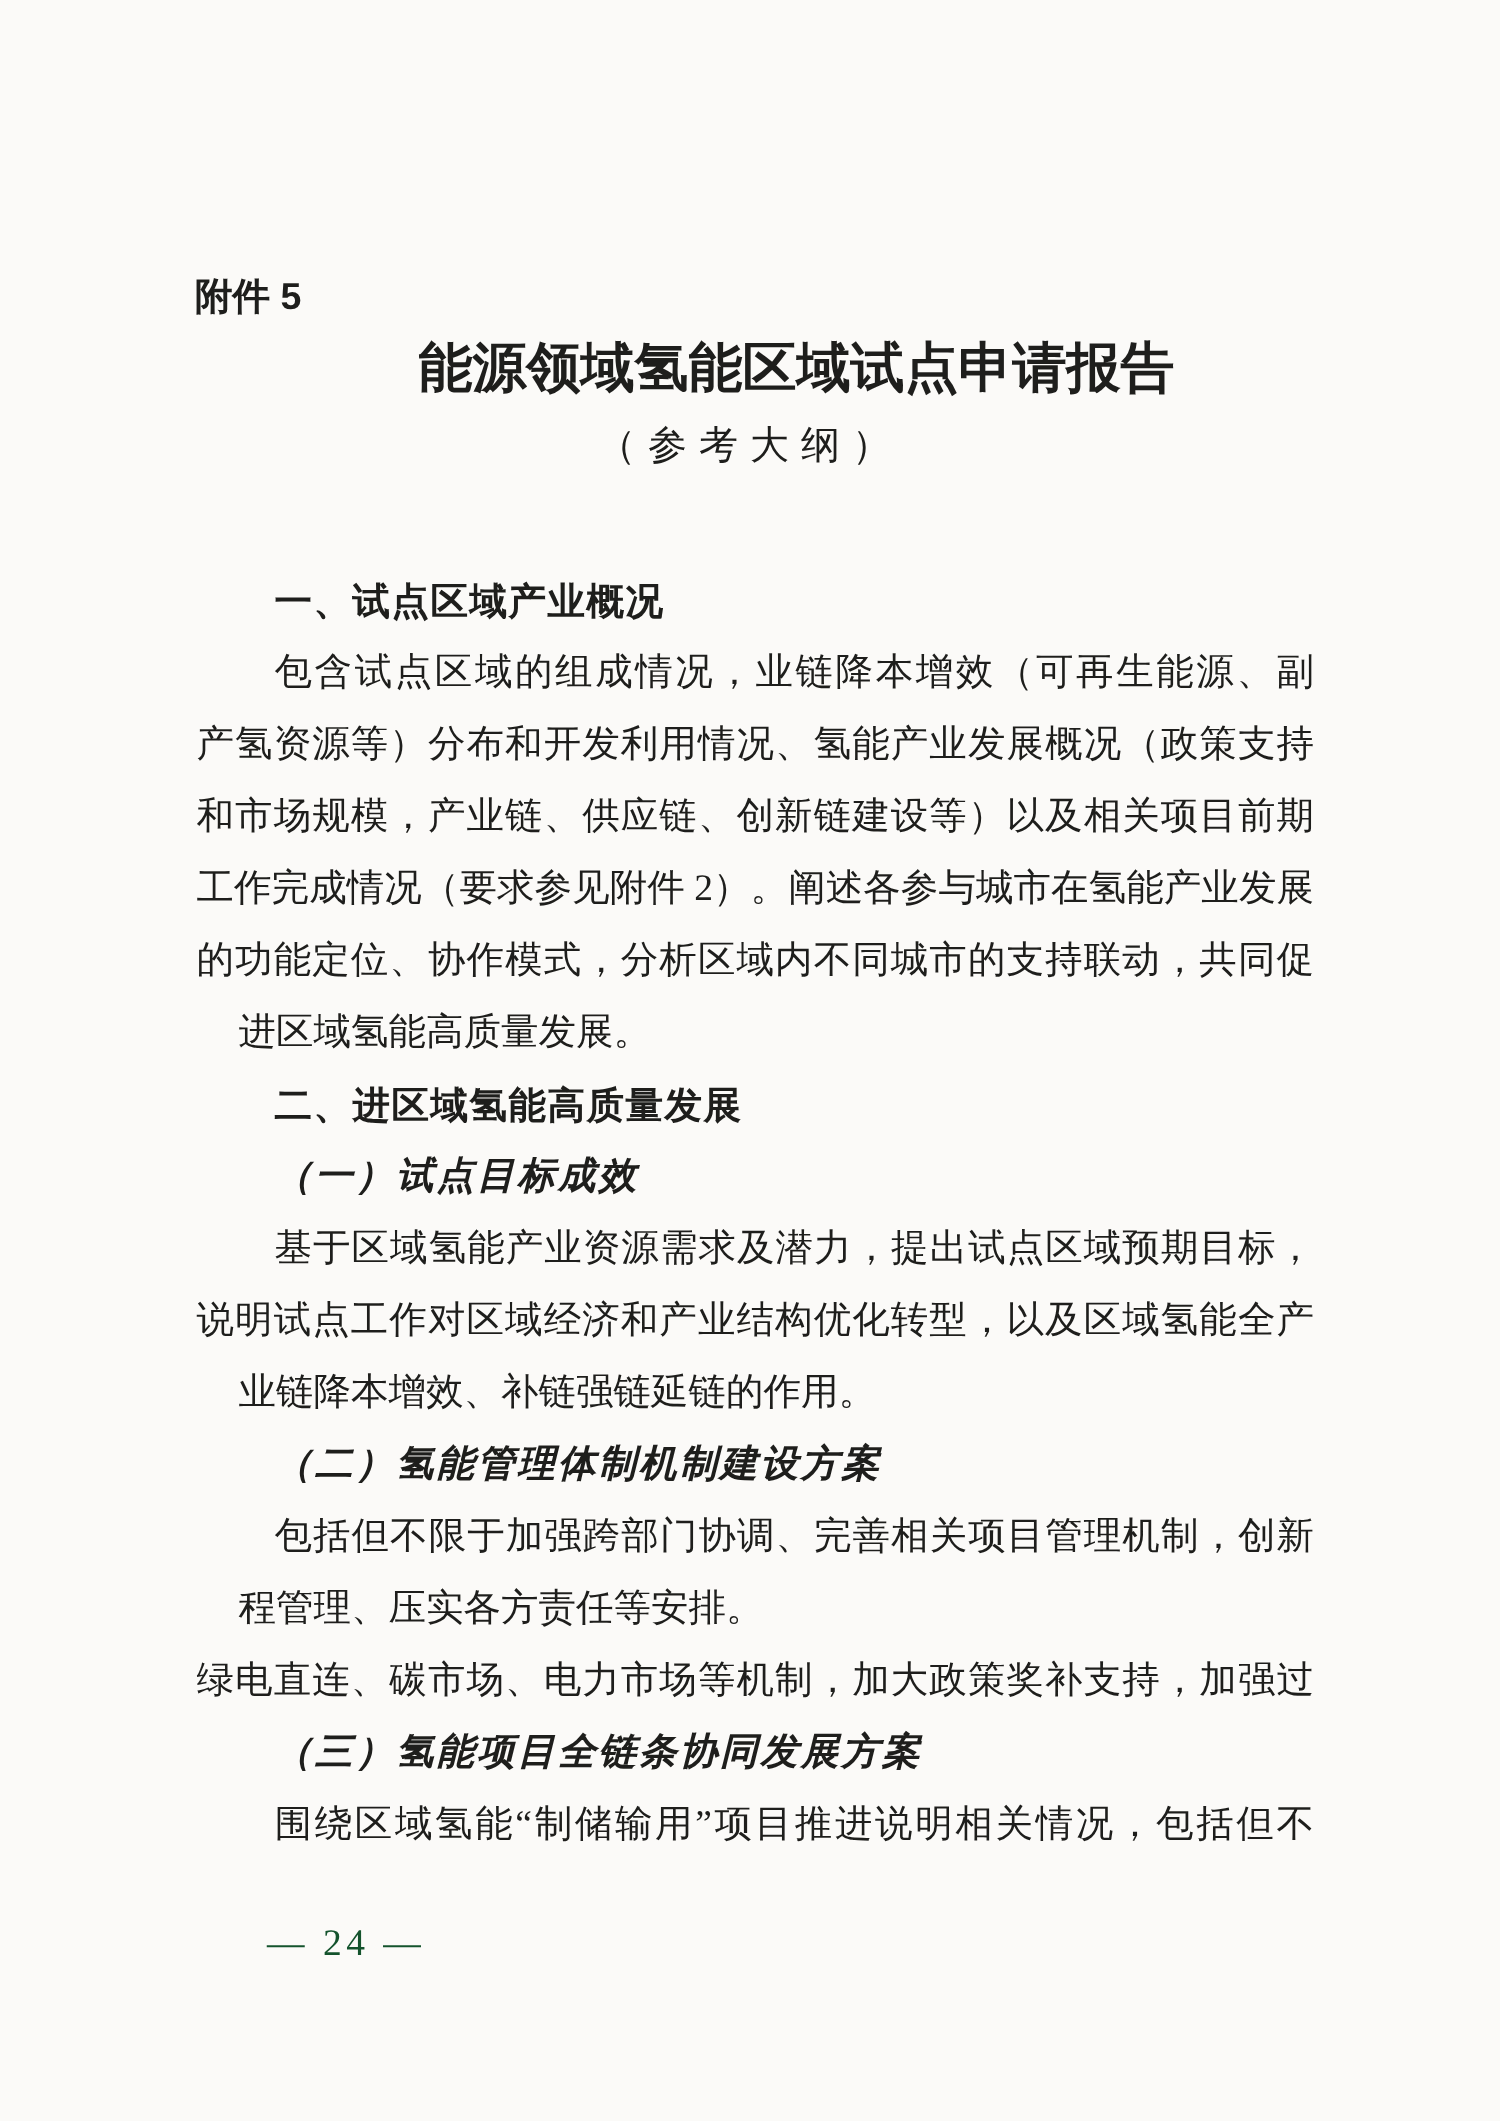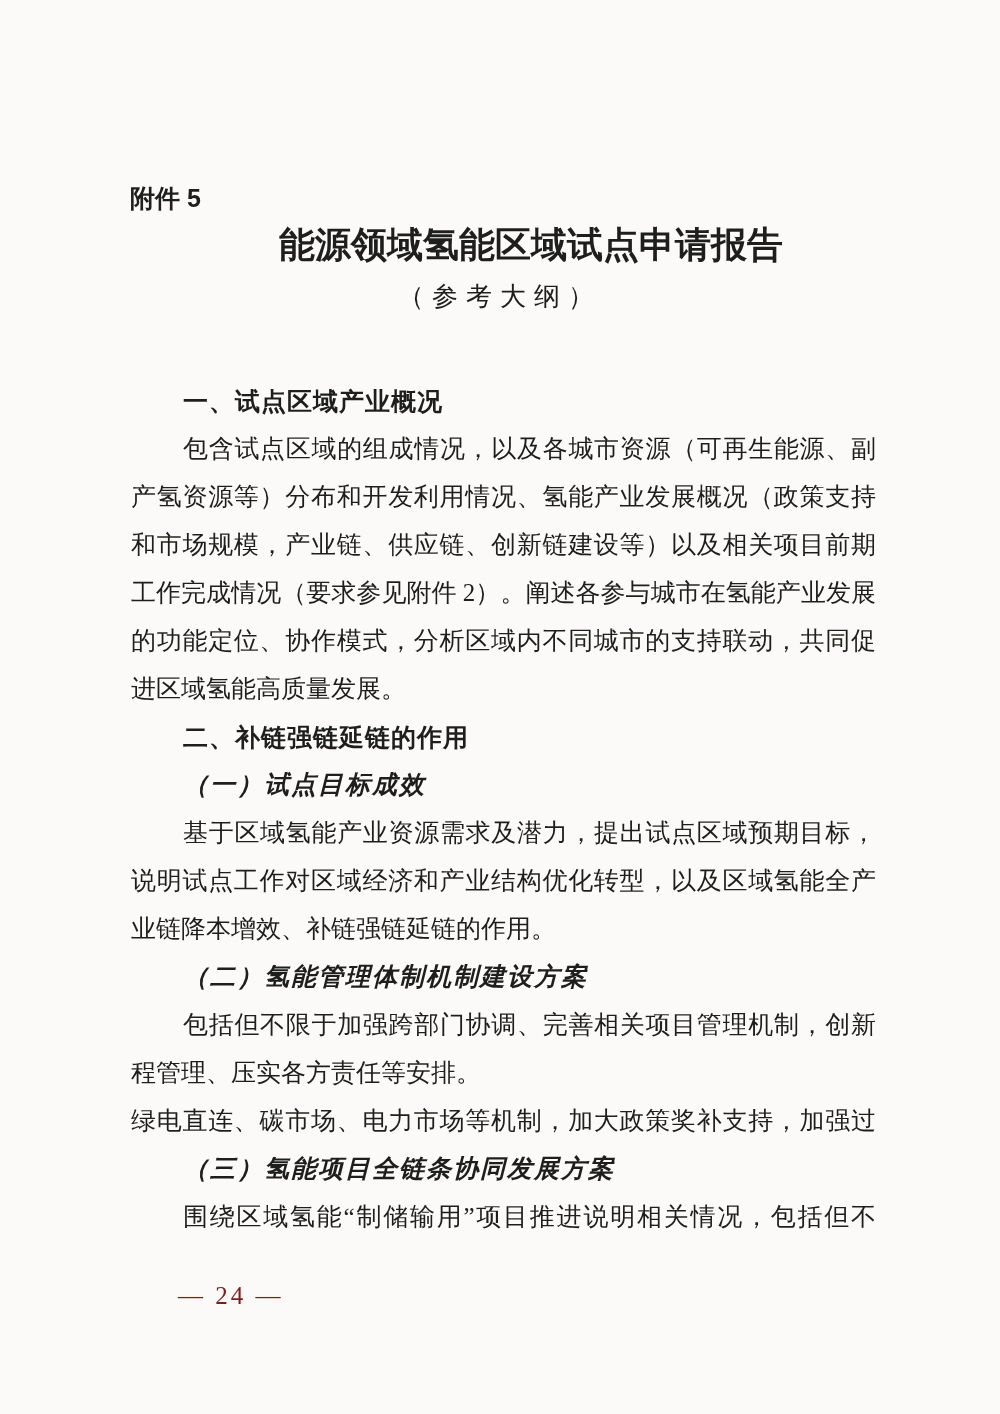--- a/index.html
+++ b/index.html
@@ -62,21 +62,21 @@
   .line {
     height: 48px;
     line-height: 48px;
     font-size: 25px;
     white-space: nowrap;
     text-align: justify;
     text-align-last: justify;
     text-justify: inter-character;
   }
   .line.indent { text-indent: 52px; }
-  .line.end { text-align-last: left; white-space: normal; }
+  .line.end { text-align-last: left; white-space: normal; margin-left: 28px; }
 
   .h-section {
     height: 48px;
     line-height: 48px;
     font-size: 25px;
     font-weight: 700;
     text-indent: 52px;
     text-align: left;
     text-align-last: left;
     font-family: "Liberation Sans", "DejaVu Sans", sans-serif;
@@ -97,48 +97,48 @@
   }
 
   .page-footer {
     position: absolute;
     left: 178px;
     top: 1272px;
     height: 48px;
     line-height: 48px;
     font-size: 25px;
     letter-spacing: 3px;
-    color: #7f1d1d;
+    color: #14532d;
   }
 </style>
 </head>
 <body>
 
 <div class="page">
 
   <div class="attachment-label">附件 5</div>
 
   <h1 class="doc-title">能源领域氢能区域试点申请报告</h1>
 
   <div class="doc-subtitle">（参考大纲）</div>
 
   <div class="content">
 
     <div class="h-section">一、试点区域产业概况</div>
 
     <div>
-      <div class="line indent">包含试点区域的组成情况，以及各城市资源（可再生能源、副</div>
+      <div class="line indent">包含试点区域的组成情况，业链降本增效（可再生能源、副</div>
       <div class="line">产氢资源等）分布和开发利用情况、氢能产业发展概况（政策支持</div>
       <div class="line">和市场规模，产业链、供应链、创新链建设等）以及相关项目前期</div>
       <div class="line">工作完成情况（要求参见附件 2）。阐述各参与城市在氢能产业发展</div>
       <div class="line">的功能定位、协作模式，分析区域内不同城市的支持联动，共同促</div>
       <div class="line end">进区域氢能高质量发展。</div>
     </div>
 
-    <div class="h-section">二、补链强链延链的作用</div>
+    <div class="h-section">二、进区域氢能高质量发展</div>
 
     <div class="h-sub">（一）试点目标成效</div>
 
     <div>
       <div class="line indent">基于区域氢能产业资源需求及潜力，提出试点区域预期目标，</div>
       <div class="line">说明试点工作对区域经济和产业结构优化转型，以及区域氢能全产</div>
       <div class="line end">业链降本增效、补链强链延链的作用。</div>
     </div>
 
     <div class="h-sub">（二）氢能管理体制机制建设方案</div>

